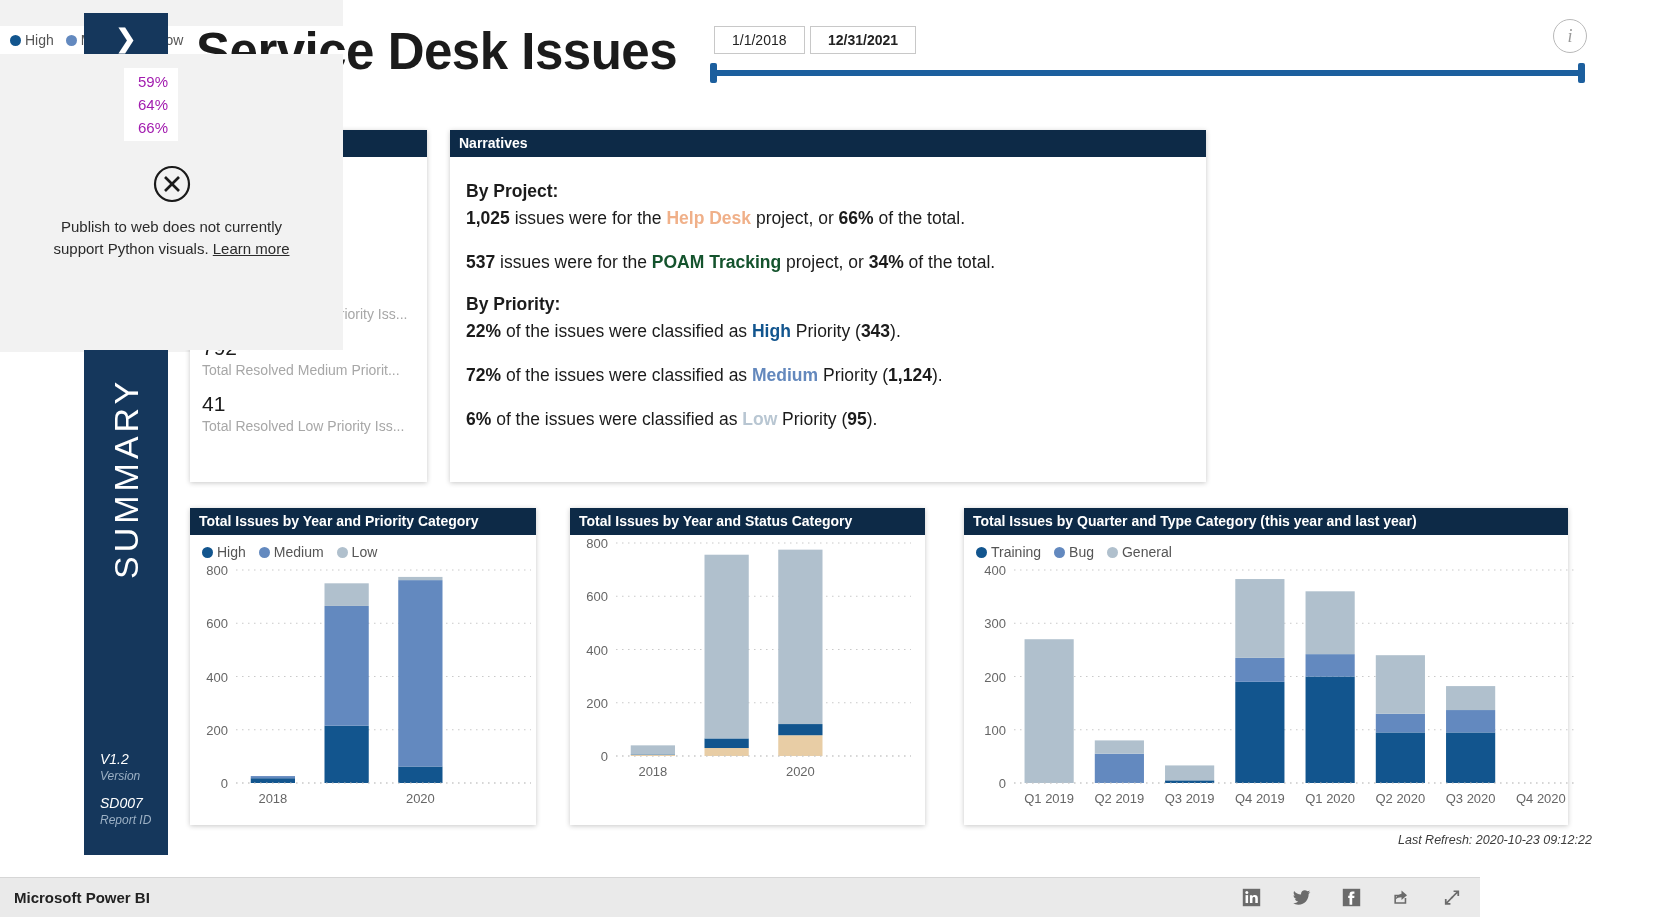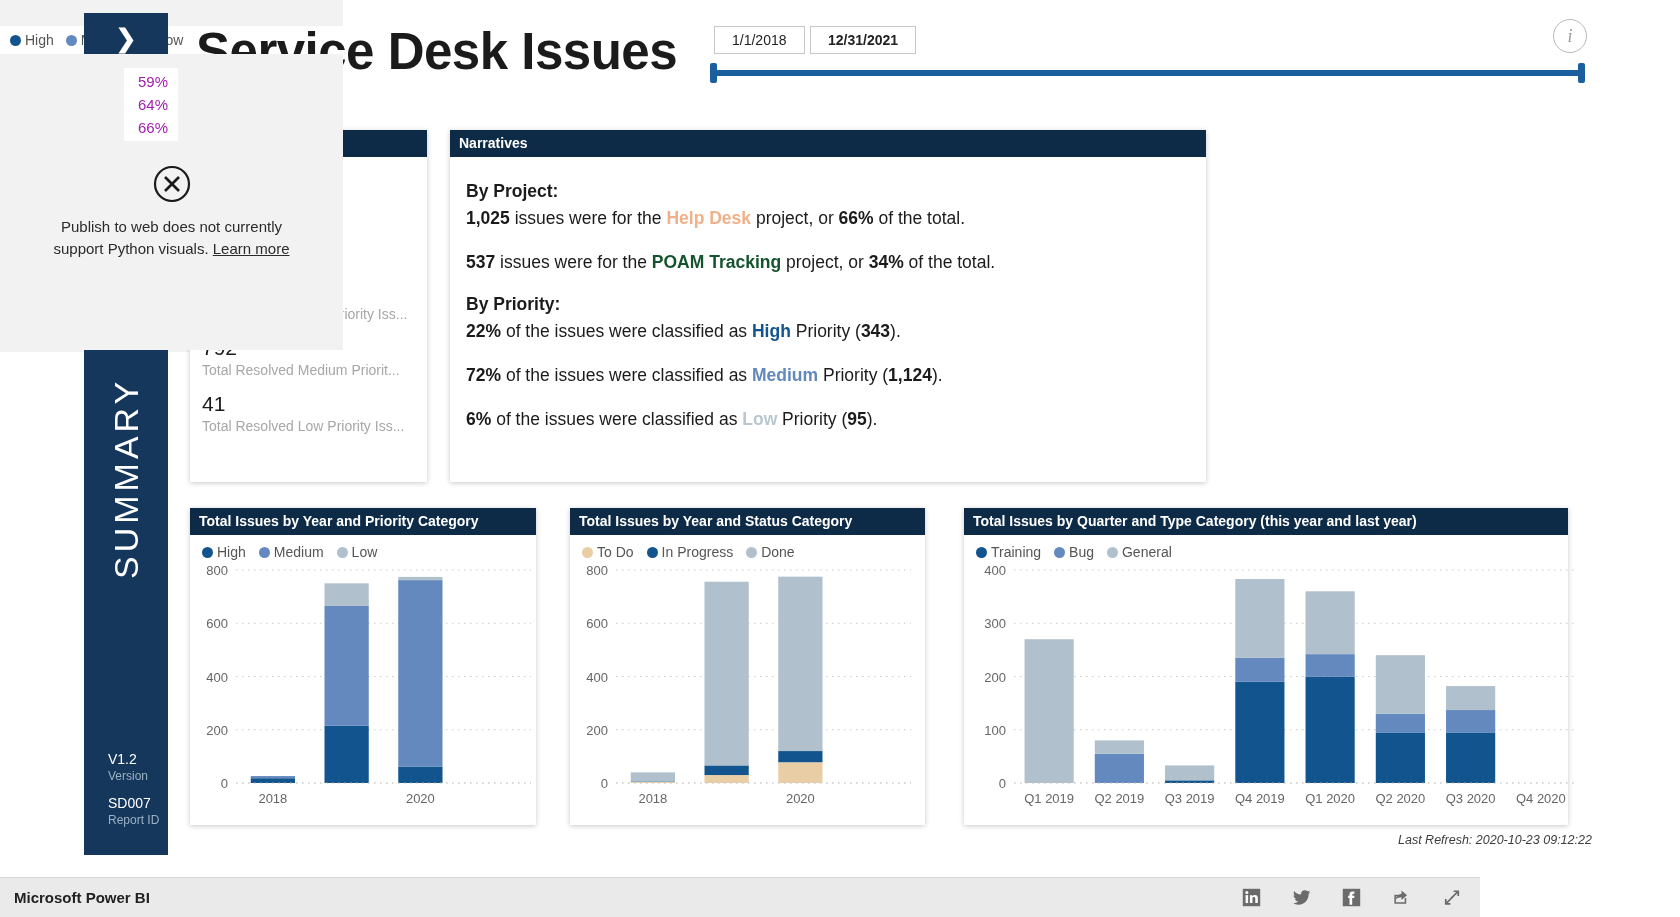--- a/index.html
+++ b/index.html
@@ -27,21 +27,21 @@
     text-align: center; font-size: 25px; font-weight: bold; color:#ffffff;
     line-height: 34px; cursor: pointer;
   }
   #sidebar-title {
     position: absolute; left: 0; top: 300px; width: 84px;
     text-align: center;
     font-size: 34px; letter-spacing: 4px; color: #ffffff;
     writing-mode: vertical-rl; transform: rotate(180deg);
     height: 330px; display: flex; align-items: center; justify-content: center;
   }
-  .side-meta { position: absolute; left: 24px; width: 70px; }
+  .side-meta { position: absolute; left: 16px; width: 70px; font-style: italic; }
   .side-meta .v { font-size: 14px; color: #ffffff; line-height: 18px; }
   .side-meta .l { font-size: 12px; color: #9cb0c4; line-height: 17px; }
   #side-version { bottom: 70px; }
   #side-reportid { bottom: 26px; }
 
   
   #page-title {
     position: absolute; left: 196px; top: 22px;
     font-size: 51px; font-weight: bold; color: #1b1b1b; letter-spacing: -0.5px;
   }
@@ -318,34 +318,20 @@
           <rect x="208.25" y="18.117500000000007" width="44.25" height="186.375" fill="#6389bf"></rect>
           <rect x="208.25" y="14.922499999999985" width="44.25" height="3.1950000000000216" fill="#b0c0cd"></rect>
           <text x="230.375" y="241" text-anchor="middle" font-size="13" fill="#666" font-family="&quot;Liberation Sans&quot;, sans-serif">2020</text>
           <line x1="46" y1="221" x2="341" y2="221" stroke="#c9c9c9" stroke-width="1" stroke-dasharray="1.5,4.5"></line>
         </svg>
     </div>
   </div>
 
   <div class="card" id="card-chart2">
     <div class="card-header">Total Issues by Year and Status Category</div>
-    <div class="legend">
-      <span class="legend-item">
-        <span class="legend-dot" style="background:#e8cda5"></span>
-        <span>To Do</span>
-      </span>
-      <span class="legend-item">
-        <span class="legend-dot" style="background:#12558e"></span>
-        <span>In Progress</span>
-      </span>
-      <span class="legend-item">
-        <span class="legend-dot" style="background:#b0c0cd"></span>
-        <span>Done</span>
-      </span>
-    </div>
     <div class="plot-wrap">
       <svg class="plot-svg" id="svg-chart2" width="355" height="255">
           <line x1="46" y1="221" x2="341" y2="221" stroke="#c9c9c9" stroke-width="1" stroke-dasharray="1.5,4.5"></line>
           <text x="38" y="226" text-anchor="end" font-size="13" fill="#666" font-family="&quot;Liberation Sans&quot;, sans-serif">0</text>
           <line x1="46" y1="167.75" x2="341" y2="167.75" stroke="#c9c9c9" stroke-width="1" stroke-dasharray="1.5,4.5"></line>
           <text x="38" y="172.75" text-anchor="end" font-size="13" fill="#666" font-family="&quot;Liberation Sans&quot;, sans-serif">200</text>
           <line x1="46" y1="114.5" x2="341" y2="114.5" stroke="#c9c9c9" stroke-width="1" stroke-dasharray="1.5,4.5"></line>
           <text x="38" y="119.5" text-anchor="end" font-size="13" fill="#666" font-family="&quot;Liberation Sans&quot;, sans-serif">400</text>
           <line x1="46" y1="61.25" x2="341" y2="61.25" stroke="#c9c9c9" stroke-width="1" stroke-dasharray="1.5,4.5"></line>
           <text x="38" y="66.25" text-anchor="end" font-size="13" fill="#666" font-family="&quot;Liberation Sans&quot;, sans-serif">600</text>

